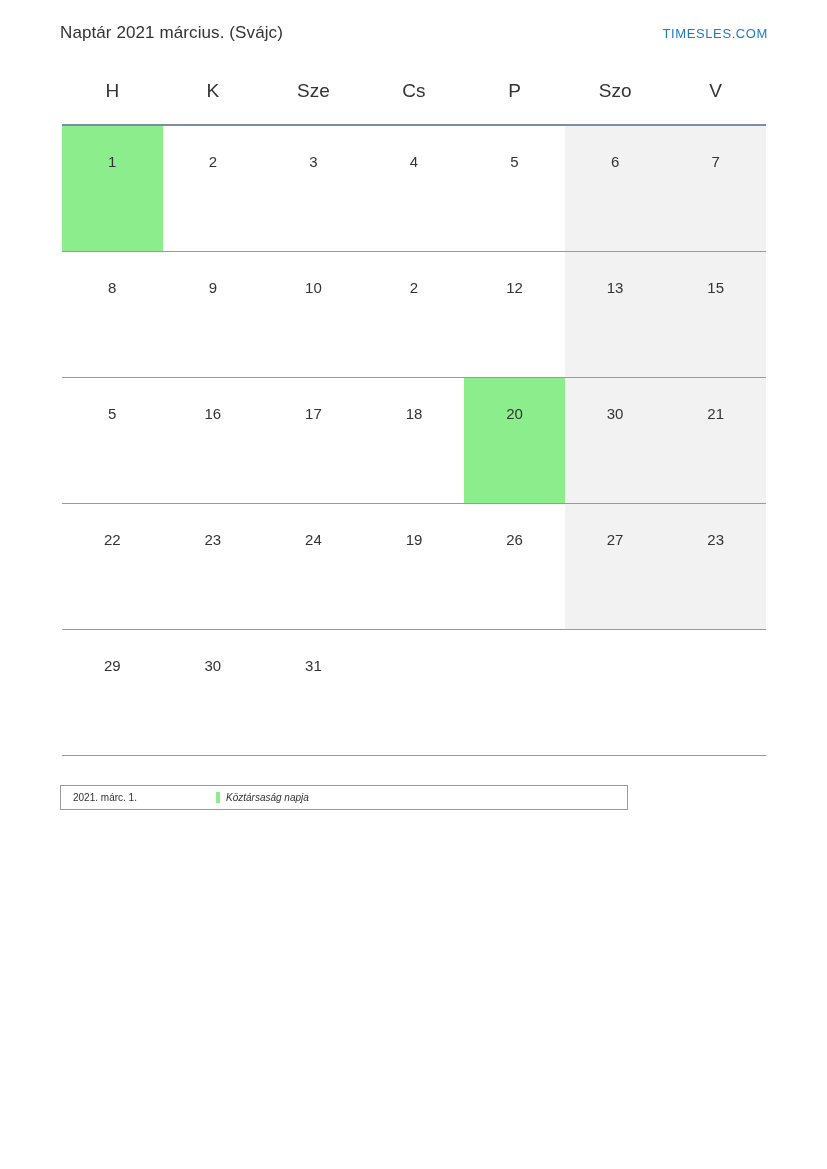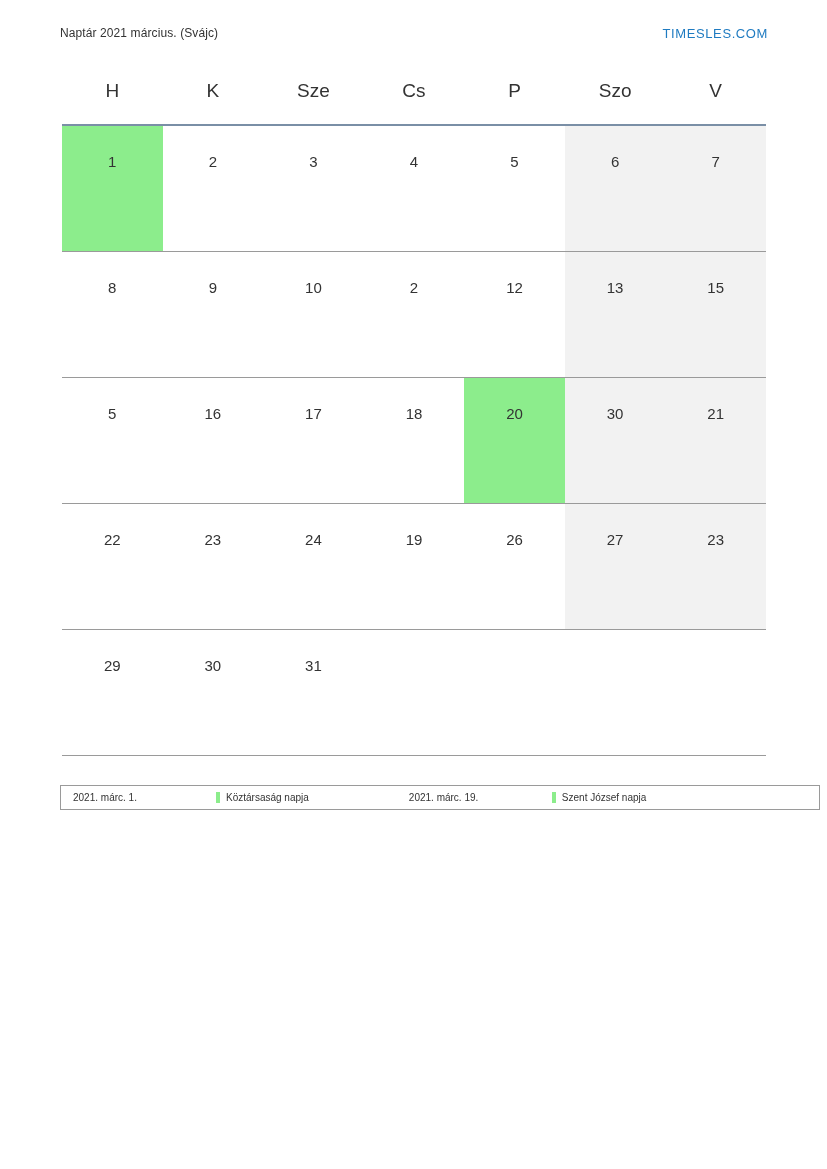--- a/index.html
+++ b/index.html
@@ -26,21 +26,21 @@
     position: absolute;
     left: 60px;
     top: 18px;
     width: 708px;
     height: 30px;
     display: flex;
     align-items: center;
     justify-content: space-between;
   }
   .title {
-    font-size: 12px;
+    font-size: 17px;
     color: #333333;
     font-weight: normal;
     letter-spacing: 0.1px;
   }
   .brand {
     font-size: 13px;
     color: #1f7bc1;
     letter-spacing: 0.6px;
     margin-left: 36px;
   }
@@ -93,21 +93,21 @@
   }
   .daynum {
     display: block;
     line-height: 1;
   }
   
   .legend {
     position: absolute;
     left: 60px;
     top: 785px;
-    width: 760px;
+    width: 568px;
     height: 25px;
     border: 1px solid #9a9a9a;
     box-sizing: border-box;
     display: flex;
     align-items: center;
     font-size: 10px;
     color: #333333;
   }
   .legend-item {
     display: flex;
@@ -121,20 +121,21 @@
   }
   .legend-swatch {
     display: inline-block;
     width: 4px;
     height: 11px;
     background: #8ced8c;
     margin-right: 6px;
   }
   .legend-label {
     white-space: nowrap;
+    font-style: italic;
   }
   .legend-gap {
     width: 88px;
   }
 </style>
 </head>
 <body>
 
 <div class="page">
 
@@ -350,20 +351,15 @@
     </tbody>
   </table>
 
   <div class="legend">
     <div class="legend-item">
       <span class="legend-date">2021. márc. 1.</span>
       <span class="legend-swatch"></span>
       <span class="legend-label">Köztársaság napja</span>
     </div>
     <div class="legend-gap"></div>
-    <div class="legend-item">
-      <span class="legend-date">2021. márc. 19.</span>
-      <span class="legend-swatch"></span>
-      <span class="legend-label">Szent József napja</span>
-    </div>
   </div>
 
 </div>
 
 </body></html>

